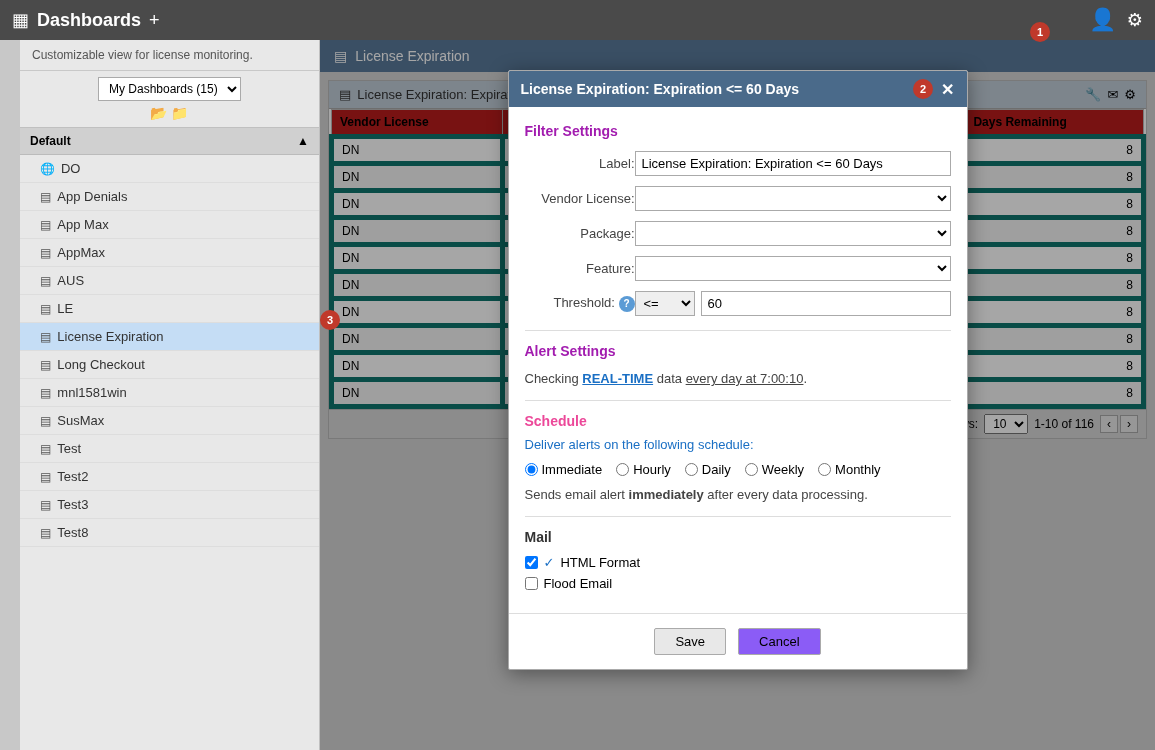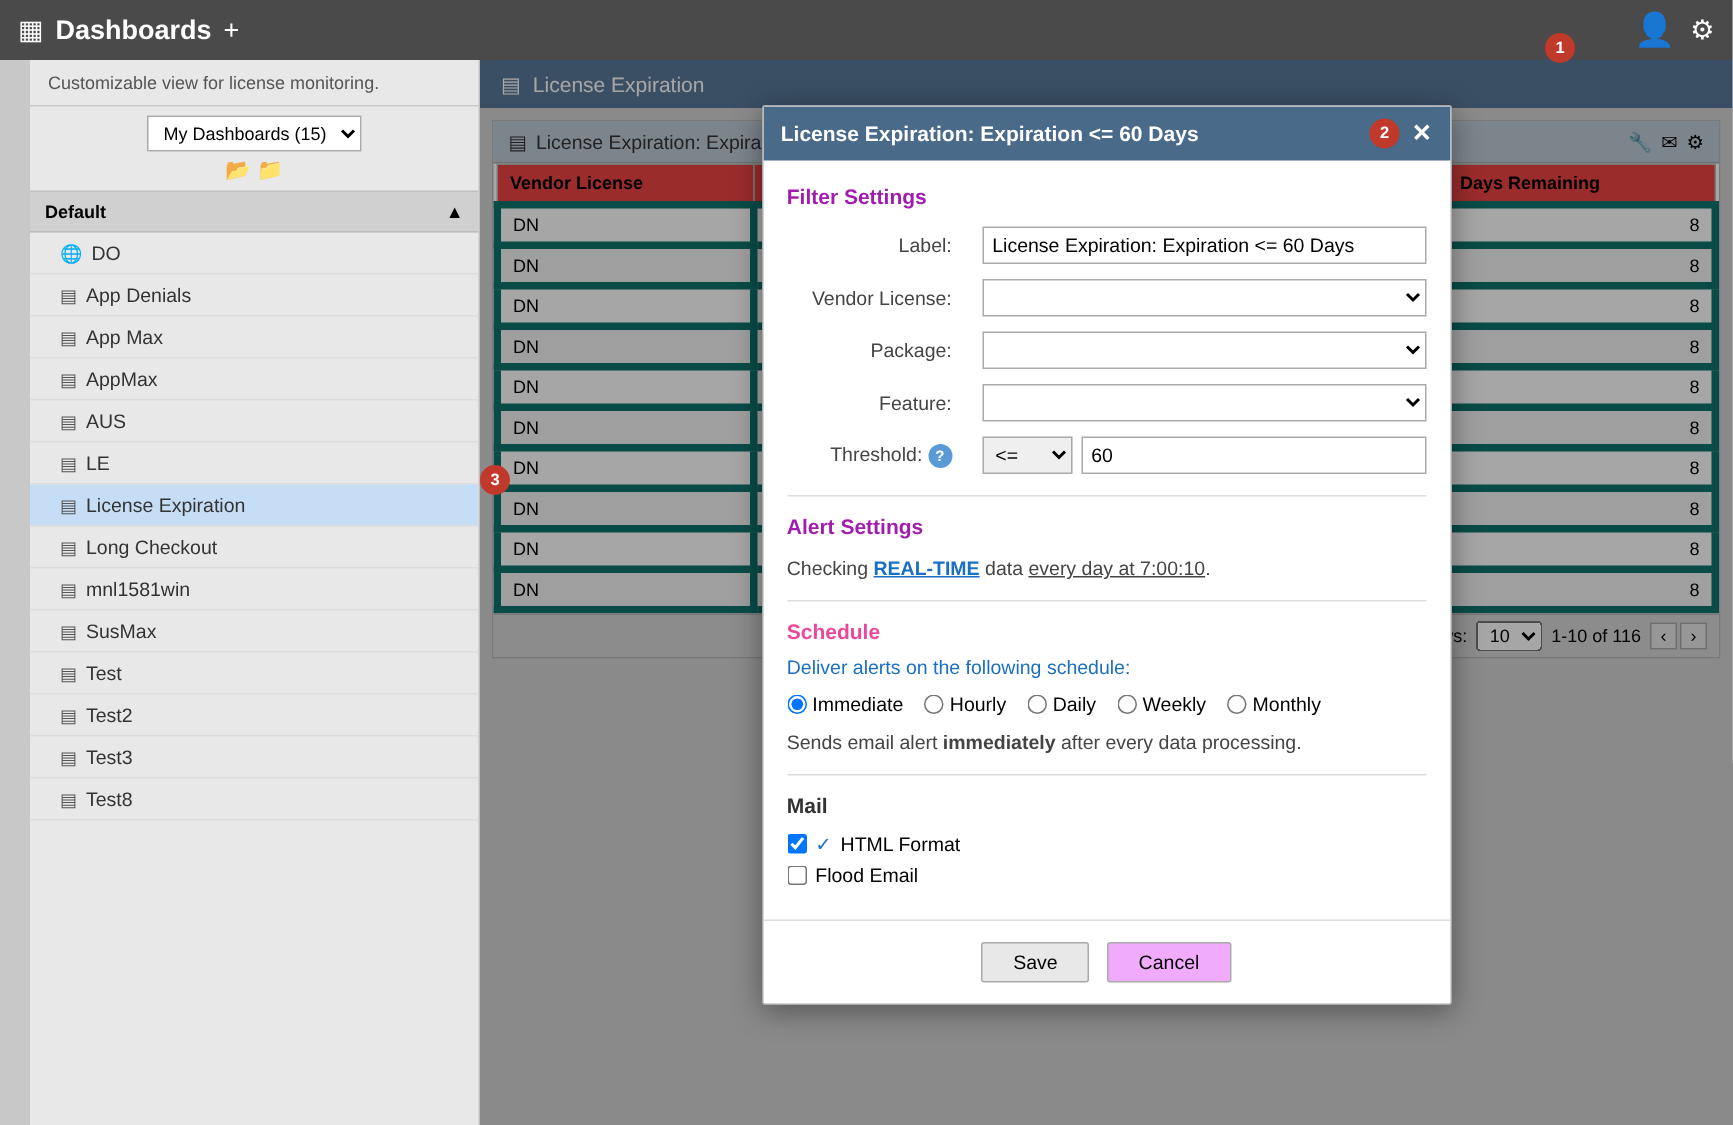--- a/index.html
+++ b/index.html
@@ -111,21 +111,21 @@
       align-items: center;
       justify-content: space-between;
       border-bottom: 1px solid #aaa;
     }
     .panel-title-bar-left { display: flex; align-items: center; gap: 6px; font-size: 13px; color: #333; }
     .panel-title-icons { display: flex; gap: 6px; }
 
     
     .data-table { width: 100%; border-collapse: collapse; background: white; font-size: 12px; }
     .data-table th {
-      background: #ef4444;
+      background: #b91c1c;
       border: 1px solid #bbb;
       padding: 5px 8px;
       text-align: left;
       font-weight: bold;
     }
     .data-table td {
       border: 5px solid #0f766e;
       padding: 4px 8px;
     }
     .data-table tr:nth-child(even) { background: #f5f5f5; }
@@ -180,21 +180,21 @@
       font-weight: bold;
     }
     .modal-close { color: white; cursor: pointer; font-size: 16px; }
     .modal-body { padding: 16px; }
 
     .section-title { font-size: 14px; font-weight: bold; color: #a21caf; margin-bottom: 12px; }
     .form-row {
       display: flex;
       align-items: center;
       margin-bottom: 10px;
-      gap: 20px;
+      gap: 0;
     }
     .form-label { width: 110px; text-align: right; color: #444; font-size: 13px; flex-shrink: 0; }
     .form-input {
       flex: 1;
       border: 1px solid #aaa;
       padding: 4px 6px;
       font-size: 13px;
       background: white;
     }
     .form-select {
@@ -250,21 +250,21 @@
     }
     .btn-save {
       background: #e8e8e8;
       border: 1px solid #aaa;
       padding: 5px 20px;
       font-size: 13px;
       cursor: pointer;
       border-radius: 2px;
     }
     .btn-cancel {
-      background: #f0abfc;
+      background: #8b5cf6;
       border: 1px solid #aaa;
       padding: 5px 20px;
       font-size: 13px;
       cursor: pointer;
       border-radius: 2px;
     }
 
     
     .badge-circle {
       display: inline-flex;

